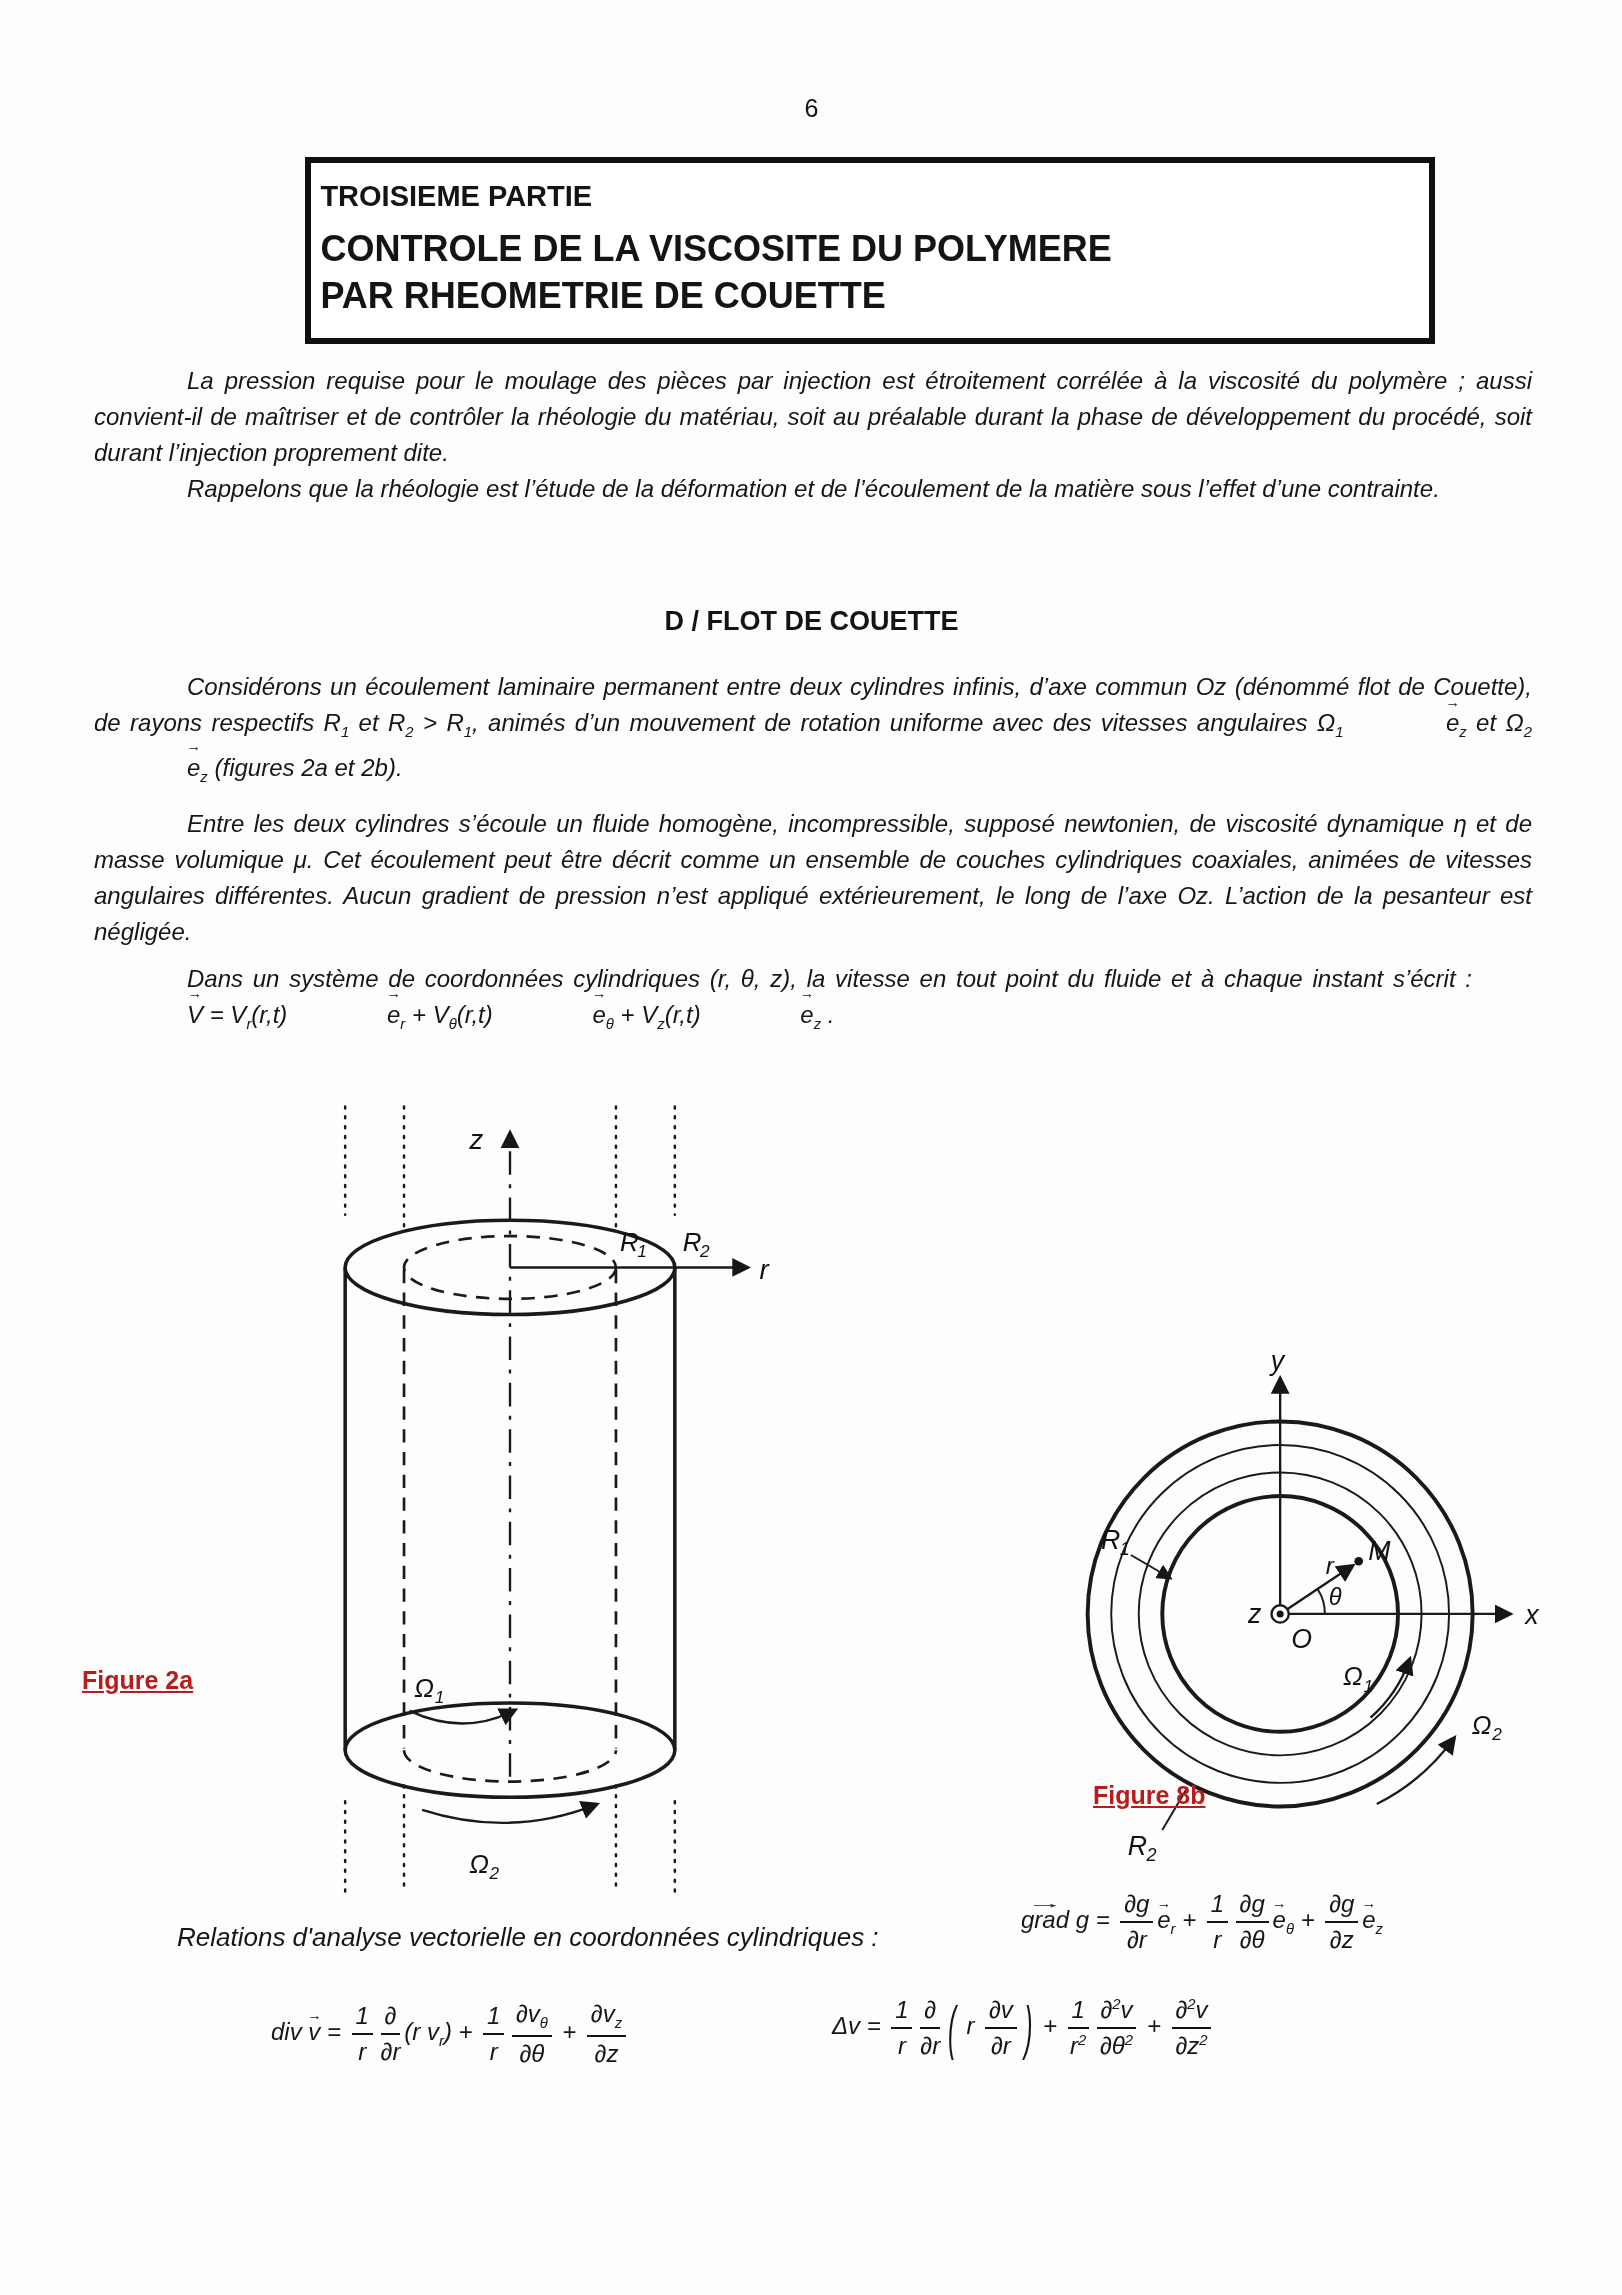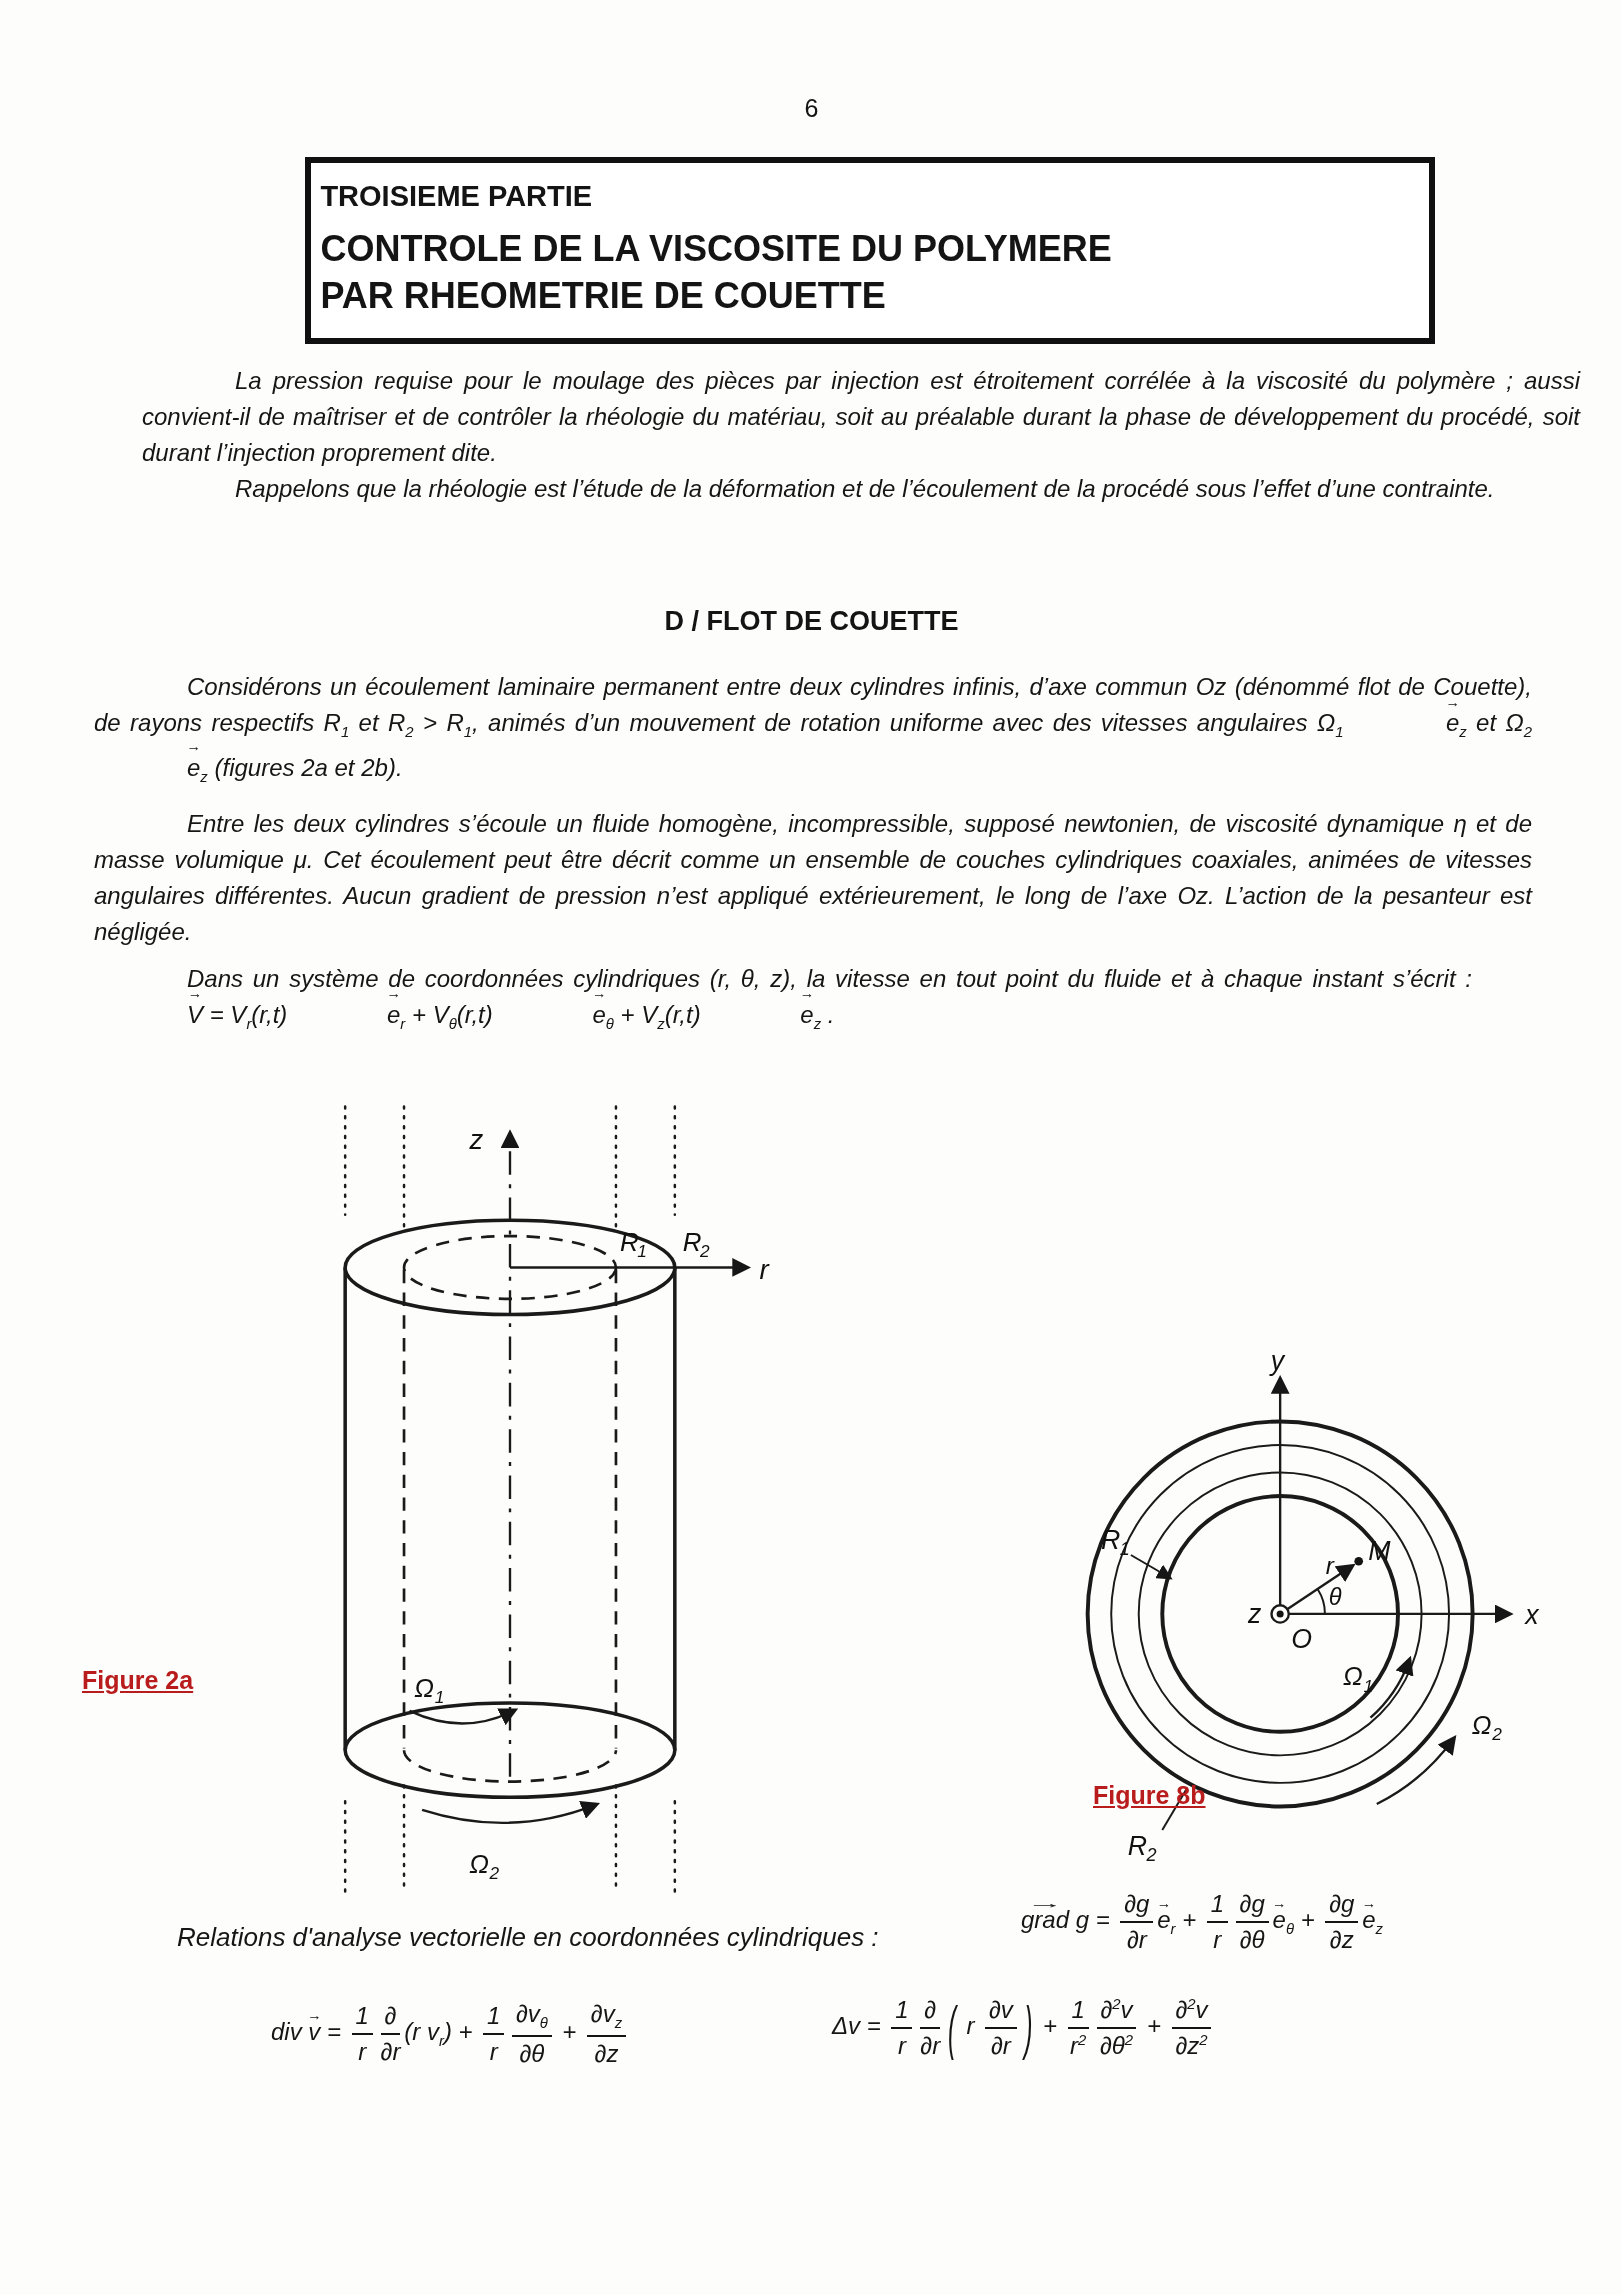--- a/index.html
+++ b/index.html
@@ -3,21 +3,21 @@
 <meta charset="utf-8">
 <style>
   *{box-sizing:border-box;}
   html,body{margin:0;padding:0;background:#8f8f8f;}
   .page{position:relative;width:1623px;height:2295px;background:#fdfdfb;font-family:"Liberation Sans",sans-serif;color:#141414;overflow:hidden;}
   .page-number{position:absolute;top:94px;left:0;width:100%;text-align:center;font-size:25px;}
   .title-box{position:absolute;left:305px;top:157px;width:1130px;border:6.3px solid #101010;text-align:left;padding:11px 9.4px 19px;background:#fff;}
   .title-part{font-size:29px;font-weight:bold;margin:6.3px 0 12.6px;}
   .title-main{font-size:36px;font-weight:bold;line-height:1.3;}
   .body-text{position:absolute;font-style:italic;font-size:24px;line-height:36px;text-align:justify;color:#161616;}
-  #intro{left:94px;top:363px;width:1438px;margin-left:48px;}
+  #intro{left:94px;top:363px;width:1438px;}
   #intro p{margin:0;text-indent:93px;}
   .section-heading{position:absolute;left:0;width:100%;top:606px;text-align:center;font-weight:bold;font-size:27px;}
   #section-body{left:94px;top:669px;width:1438px;}
   #section-body p{margin:0 0 11px;text-indent:93px;}
   sub{font-size:0.62em;}
   sup{font-size:0.62em;}
   .vec{display:inline-block;position:relative;}
   .vec-arrow{position:absolute;left:50%;top:-0.72em;transform:translateX(-50%);font-size:0.6em;line-height:1;}
   .vec-wide .vec-arrow{transform:translateX(-50%) scaleX(2.6);}
   .frac{display:inline-block;vertical-align:middle;text-align:center;margin:0 3.9px;line-height:1.15;}
@@ -39,21 +39,21 @@
   <div class="title-box">
     <div class="title-part">TROISIEME PARTIE</div>
     <div class="title-main">
       <div>CONTROLE DE LA VISCOSITE DU POLYMERE</div>
       <div>PAR RHEOMETRIE DE COUETTE</div>
     </div>
   </div>
 
   <div id="intro" class="body-text">
     <p>La pression requise pour le moulage des pièces par injection est étroitement corrélée à la viscosité du polymère ; aussi convient-il de maîtriser et de contrôler la rhéologie du matériau, soit au préalable durant la phase de développement du procédé, soit durant l’injection proprement dite.</p>
-    <p>Rappelons que la rhéologie est l’étude de la déformation et de l’écoulement de la procédé sous l’effet d’une contrainte.</p>
+    <p>Rappelons que la rhéologie est l’étude de la déformation et de l’écoulement de la matière sous l’effet d’une contrainte.</p>
   </div>
 
   <div class="section-heading">D / FLOT DE COUETTE</div>
 
   <div id="section-body" class="body-text">
     <p>Considérons un écoulement laminaire permanent entre deux cylindres infinis, d’axe commun Oz (dénommé flot de Couette), de rayons respectifs R<sub>1</sub> et R<sub>2</sub> &gt; R<sub>1</sub>, animés d’un mouvement de rotation uniforme avec des vitesses angulaires Ω<sub>1</sub> <span class="vec"><span class="vec-arrow">→</span><span class="vec-base">e</span></span><sub>z</sub> et Ω<sub>2</sub> <span class="vec"><span class="vec-arrow">→</span><span class="vec-base">e</span></span><sub>z</sub> (figures 2a et 2b).</p>
     <p>Entre les deux cylindres s’écoule un fluide homogène, incompressible, supposé newtonien, de viscosité dynamique η et de masse volumique μ. Cet écoulement peut être décrit comme un ensemble de couches cylindriques coaxiales, animées de vitesses angulaires différentes. Aucun gradient de pression n’est appliqué extérieurement, le long de l’axe Oz. L’action de la pesanteur est négligée.</p>
     <p>Dans un système de coordonnées cylindriques (r, θ, z), la vitesse en tout point du fluide et à chaque instant s’écrit :   <span class="vec"><span class="vec-arrow">→</span><span class="vec-base">V</span></span> = V<sub>r</sub>(r,t) <span class="vec"><span class="vec-arrow">→</span><span class="vec-base">e</span></span><sub>r</sub> + V<sub>θ</sub>(r,t) <span class="vec"><span class="vec-arrow">→</span><span class="vec-base">e</span></span><sub>θ</sub> + V<sub>z</sub>(r,t) <span class="vec"><span class="vec-arrow">→</span><span class="vec-base">e</span></span><sub>z</sub> .</p>
   </div>
 

